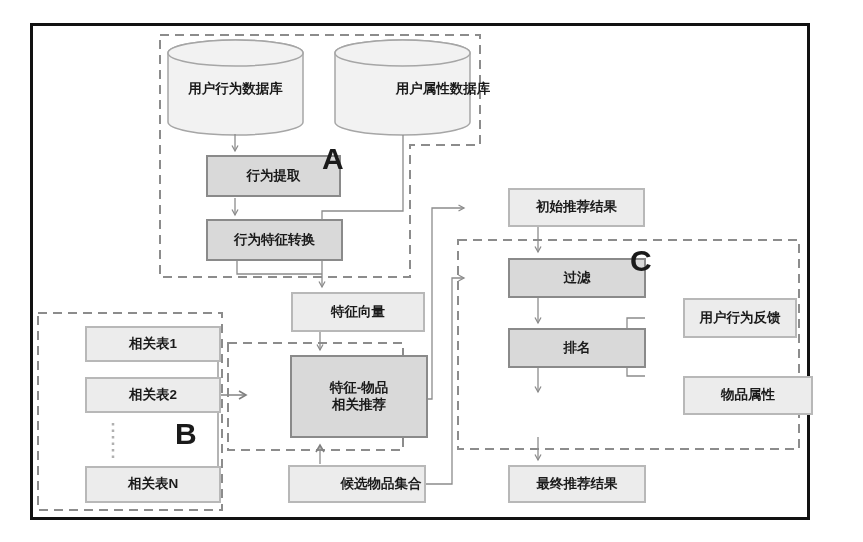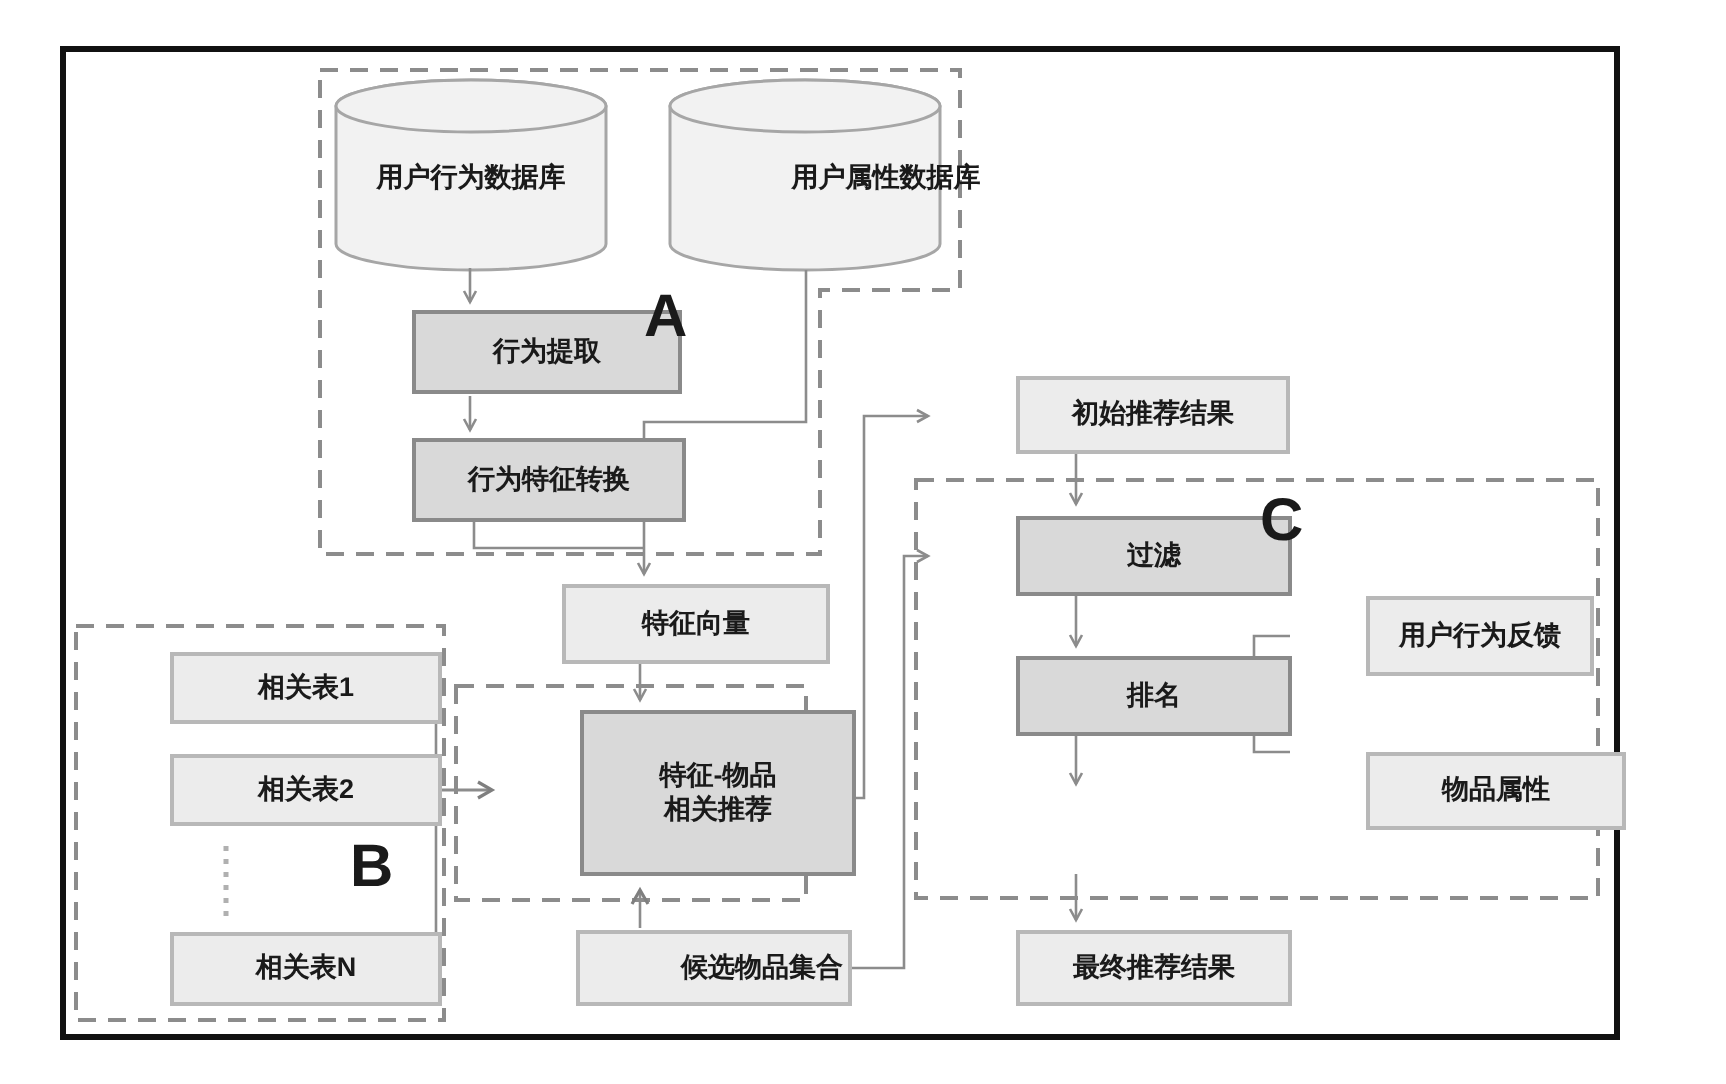--- a/index.html
+++ b/index.html
@@ -13,21 +13,21 @@
         line-height:1.25;margin-left:38px;}
   .light{background:#ececec;border:2px solid #b8b8b8;}
   .dark{background:#d9d9d9;border:2.5px solid #8a8a8a;}
   .cyl-label{position:absolute;display:flex;align-items:center;justify-content:center;
         font-weight:bold;font-size:13.5px;color:#1a1a1a;text-align:center;}
   .group-label{position:absolute;font-weight:800;font-size:30px;color:#1a1a1a;}
 
   
   .p-behavior-extract{left:168px;top:155px;width:135px;height:42px;}
   .p-behavior-feature-convert{left:168px;top:219px;width:137px;height:42px;}
-  .p-feature-vector{left:243px;top:292px;width:134px;height:40px;}
+  .p-feature-vector{left:253px;top:292px;width:134px;height:40px;}
   .p-feature-item-rec{left:252px;top:355px;width:138px;height:83px;}
   .p-related-table-1{left:47px;top:326px;width:136px;height:36px;}
   .p-related-table-2{left:47px;top:377px;width:136px;height:36px;text-align:center;}
   .p-related-table-n{left:47px;top:466px;width:136px;height:37px;}
   .p-candidate-item-set{left:250px;top:465px;width:138px;height:38px;padding-left:48px;}
   .p-initial-rec-result{left:470px;top:188px;width:137px;height:39px;}
   .p-filter{left:470px;top:258px;width:138px;height:40px;}
   .p-ranking{left:470px;top:328px;width:138px;height:40px;}
   .p-rec-explain-select{left:470px;top:397px;width:138px;height:40px;}
   .p-final-rec-result{left:470px;top:465px;width:138px;height:38px;}

